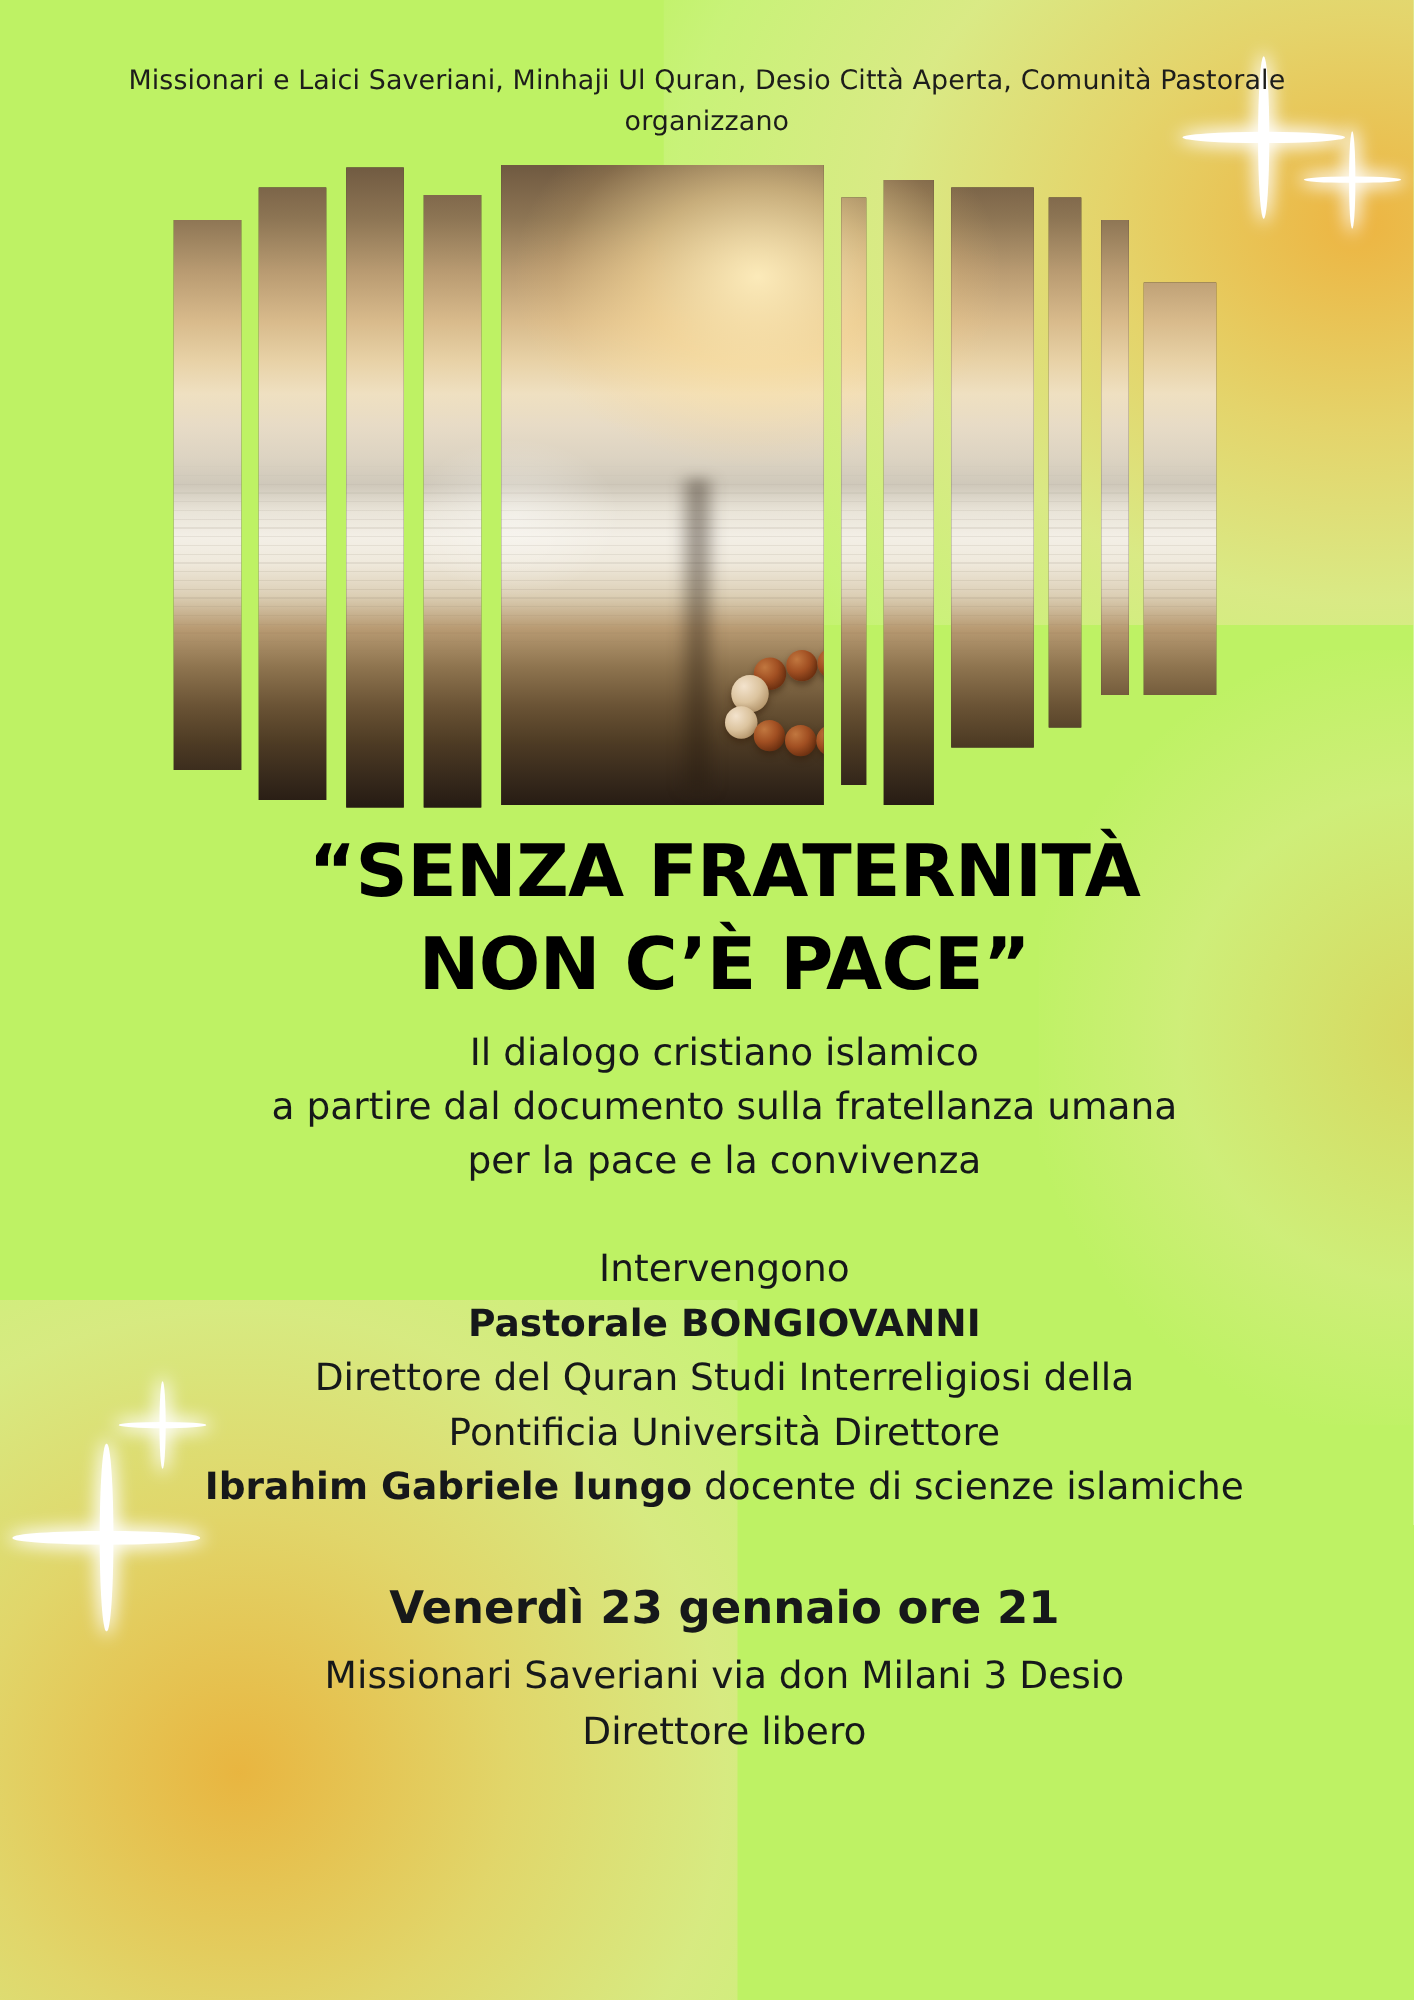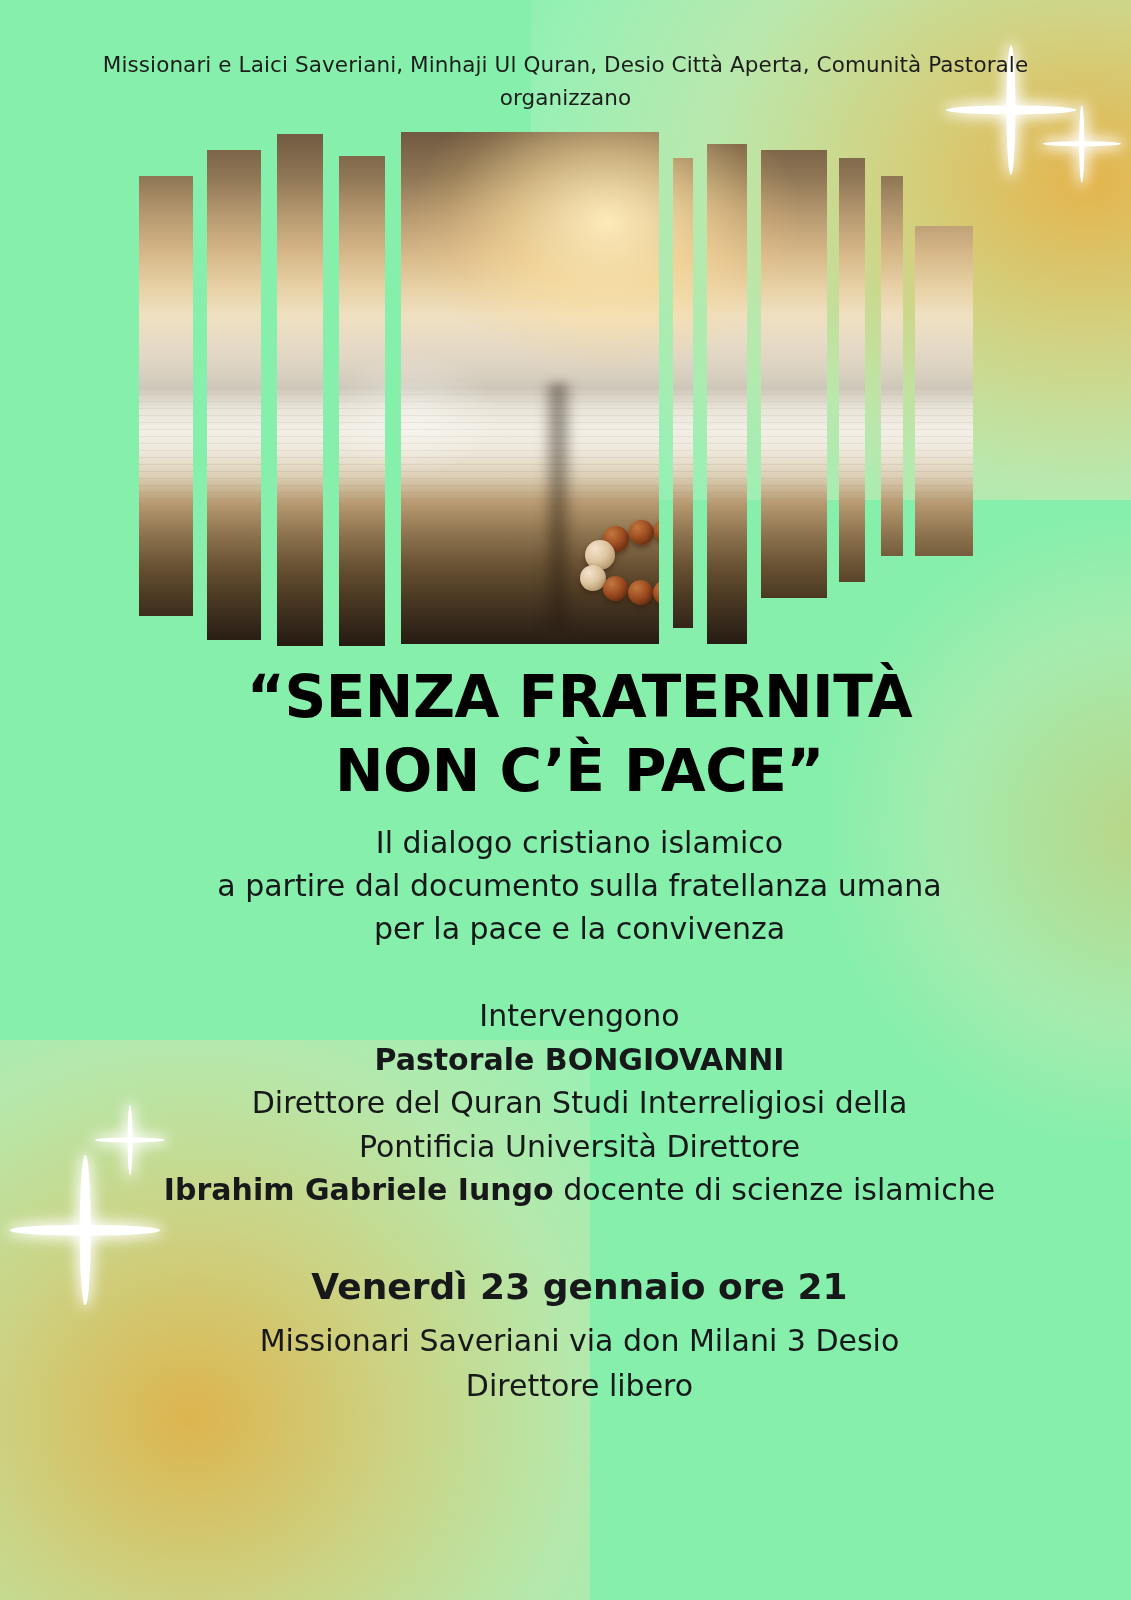--- a/index.html
+++ b/index.html
@@ -12,21 +12,21 @@
     font-family: "DejaVu Sans", sans-serif;
     background: #ffffff;
     overflow: hidden;
     position: relative;
   }
 
   
   .poster {
     position: absolute;
     inset: 0;
-    background: #86efac;
+    background: #bef264;
     overflow: hidden;
     padding-left: 32px;
   }
   .wash-tr {
     position: absolute;
     top: -260px;
     right: -300px;
     width: 900px;
     height: 760px;
     background: radial-gradient(ellipse at 62% 58%,

